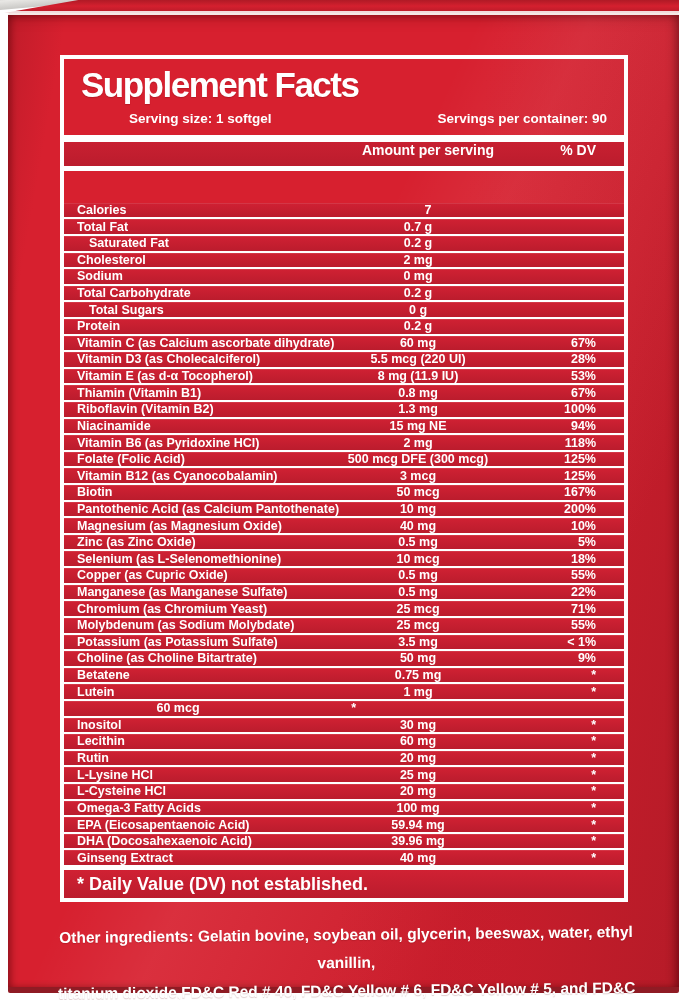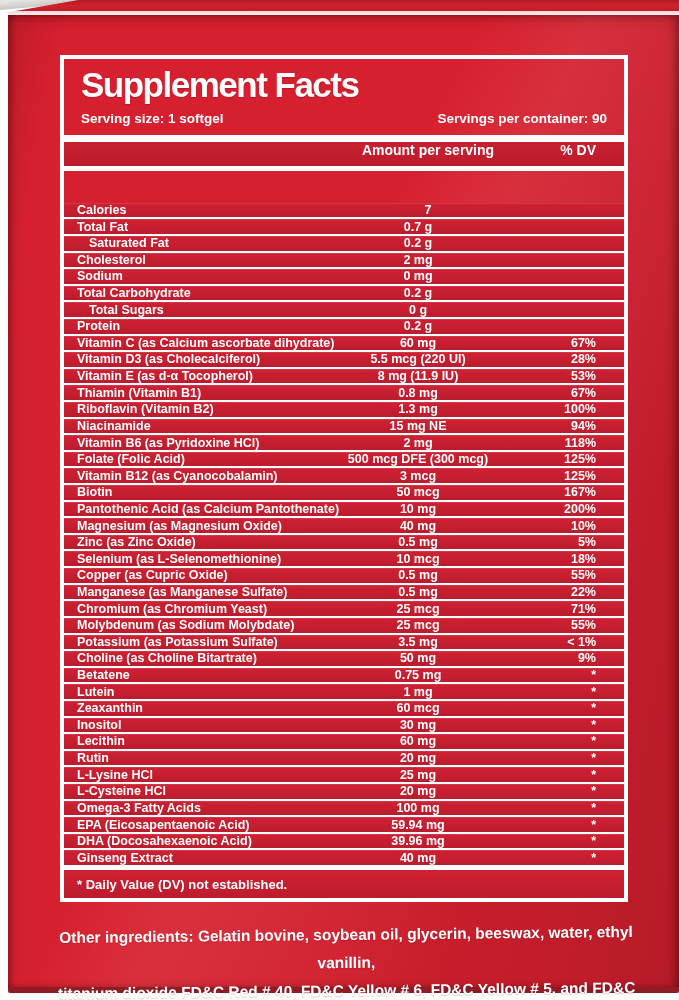--- a/index.html
+++ b/index.html
@@ -61,21 +61,21 @@
     display:flex;flex-direction:column;
   }
   .panel-head{flex:none;padding:8px 17px 0;}
   .panel-title{
     margin:0;font-size:35px;line-height:1.02;font-weight:bold;
     letter-spacing:-1.5px;color:var(--white);
     text-shadow:0 1px 1px rgba(90,0,10,.25);
   }
   .serving-row{
     display:flex;justify-content:space-between;align-items:baseline;
-    font-size:13.5px;font-weight:bold;padding:8px 0 9px;
+    font-size:13.5px;font-weight:bold;padding:8px 0 9px;margin-left:48px;
   }
   .bar{flex:none;height:7px;background:var(--white);}
   .bar.thin{height:5px;}
 
   .col-header{
     flex:none;height:24px;display:flex;align-items:flex-start;
     background:linear-gradient(180deg,var(--row-red) 0%,var(--row-red-dark) 100%);
     font-size:14px;font-weight:bold;
   }
   .c-name{flex:1;min-width:0;padding-left:13px;white-space:nowrap;}
@@ -87,21 +87,21 @@
     flex:1;display:flex;align-items:center;
     font-size:12.5px;font-weight:bold;
     background:linear-gradient(180deg,#d02133 0%,var(--row-red-dark) 100%);
     box-shadow:inset 0 1px 0 rgba(255,255,255,.10);
   }
   .row + .row{border-top:2px solid var(--white);gap:10px;}
   .row.indent .c-name{padding-left:25px;}
 
   .footnote{
     flex:none;height:28px;display:flex;align-items:center;
-    padding:0 13px;font-size:13px;font-weight:bold;
+    padding:0 13px;font-size:18px;font-weight:bold;
     background:linear-gradient(180deg,#d02133 0%,var(--row-red-dark) 100%);
   }
 
   
   .ingredients{
     position:absolute;left:42px;right:28px;top:921px;
     text-align:center;font-size:15.5px;font-weight:bold;line-height:1.8;
     color:var(--white);transform:rotate(-0.6deg);
     text-shadow:0 1px 1px rgba(90,0,10,.2);
   }
@@ -310,21 +310,20 @@
     <span class="c-dv">*</span>
   </div>
 
   <div class="row">
     <span class="c-name">Lutein</span>
     <span class="c-amt">1 mg</span>
     <span class="c-dv">*</span>
   </div>
 
   <div class="row">
-    <span class="c-name">Zeaxanthin</span>
     <span class="c-amt">60 mcg</span>
     <span class="c-dv">*</span>
   </div>
 
   <div class="row">
     <span class="c-name">Inositol</span>
     <span class="c-amt">30 mg</span>
     <span class="c-dv">*</span>
   </div>
 

